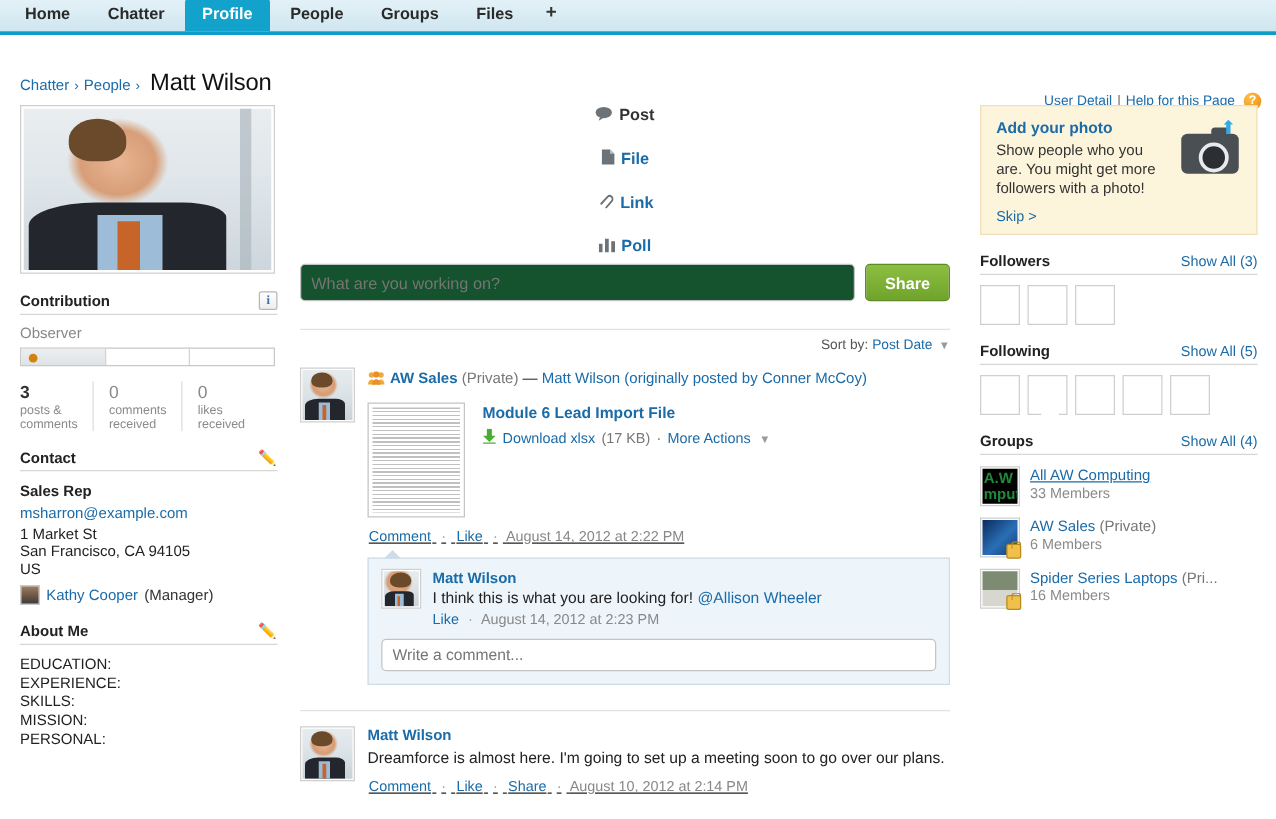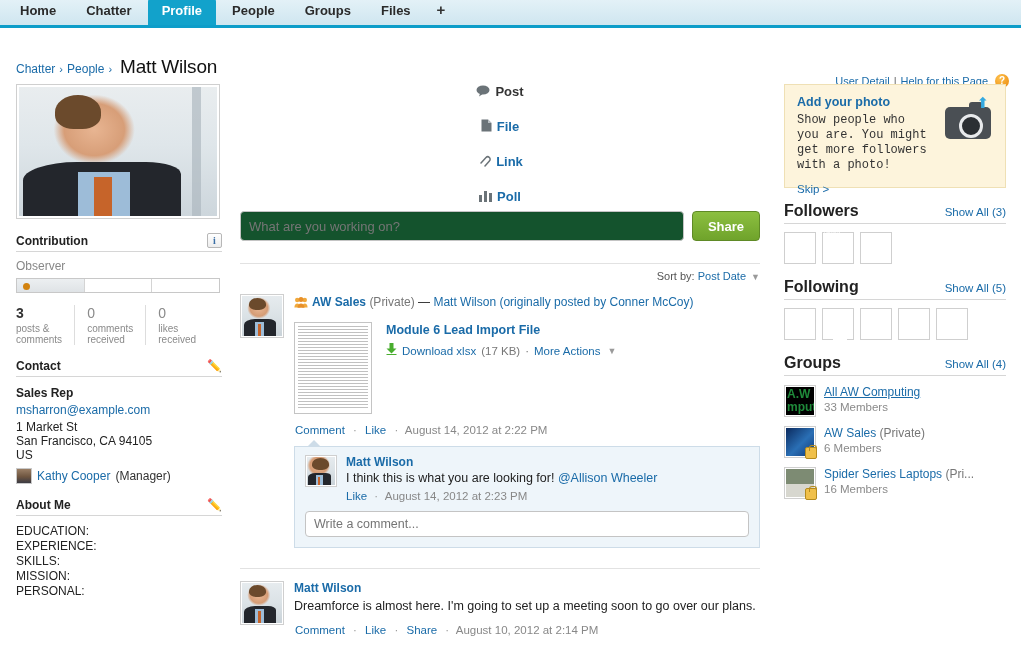--- a/index.html
+++ b/index.html
@@ -192,21 +192,21 @@
     background:
       repeating-linear-gradient(to bottom, #8d8d8d 0 1px, rgba(0,0,0,0) 1px 3px);
     background-size: 100% 100%;
     opacity:.55;
   }
   .attach-meta { padding-top:1px; }
   .attach-title { color:#1a6ba8; font-size:12.5px; font-weight:bold; cursor:pointer; }
   .attach-actions { margin-top:6px; font-size:11.5px; display:flex; align-items:center; gap:5px; }
   .dl-arrow { color:#4caf32; font-size:12px; }
 
-  .post-meta { margin-top:10px; font-size:11.5px; }
+  .post-meta { margin-top:10px; font-size:11.5px;text-decoration:underline; }
   .post-meta .lnk { margin:0 1px; }
   .dot-sep { color:#999; margin:0 4px; }
   .time { color:#888; }
 
   .comment-box {
     margin-top:10px; background:#eef5fa; border:1px solid #cddce8; position:relative;
     padding:8px 10px 10px 10px;
   }
   .comment-box::before {
     content:""; position:absolute; left:12px; top:-7px;
@@ -224,39 +224,39 @@
     font-family:"Liberation Sans", sans-serif;
   }
   .post-sep { border-top:1px solid #e2e2e2; margin-top:14px; }
 
   
   .promo {
     background:#fdf4dc; border:1px solid #efe0b5; padding:10px 12px 12px 12px;
     position:relative; height:104px;
   }
   .promo-title { color:#1a6ba8; font-weight:bold; font-size:12.5px; }
-  .promo-text { font-size:12px; line-height:15px; margin-top:4px; width:135px; color:#333;font-family:Liberation Mono, monospace; }
+  .promo-text { font-size:12px; line-height:15px; margin-top:4px; width:135px; color:#333; }
   .promo-skip { color:#1a6ba8; font-size:11.5px; margin-top:10px; cursor:pointer; }
   .cam {
     position:absolute; right:14px; top:22px; width:46px; height:32px;
     background:#4a4f54; border-radius:5px;
   }
   .cam::before {
     content:""; position:absolute; left:14px; top:7px; width:18px; height:18px;
     border-radius:50%; background:#2b2f33; border:3px solid #e8eaec;
   }
   .cam-bump { position:absolute; right:8px; top:-5px; width:14px; height:7px; background:#4a4f54; border-radius:3px 3px 0 0; }
   .cam-arrow { position:absolute; right:2px; top:-12px; font-size:15px; color:#35a9e0; line-height:1;}
 
   .r-sec { margin-top:14px; }
   .r-head {
     display:flex; justify-content:space-between; align-items:baseline;
     border-bottom:1px solid #d6d6d6; padding-bottom:3px;
   }
-  .r-title { font-size:16px; font-weight:bold; color:#222; }
+  .r-title { font-size:12px; font-weight:bold; color:#222; }
   .r-showall { font-size:11.5px; color:#1a6ba8; cursor:pointer; }
 
   .av-grid { display:flex; flex-wrap:wrap; gap:6px; margin-top:8px; width:190px; }
   .sm-av { width:32px; height:32px; border:1px solid #cfcfcf; background:#fff; padding:1px; }
   .sm-in { width:100%; height:100%; }
 
   .a1 { background:linear-gradient(to bottom,#b3876a 0 48%,#4a5560 48% 100%); }
   .a2 { background:linear-gradient(to bottom,#4a90c4 0 62%,#7fd4f0 62% 100%); position:relative;}
   .a2::after{ content:"ADMIN"; position:absolute; left:0; bottom:0; width:100%; font-size:5px; color:#fff; text-align:center; background:#6ec8e8;}
   .a3 { background:linear-gradient(to bottom,#c79a77 0 55%,#e8e8ea 55% 100%); }

